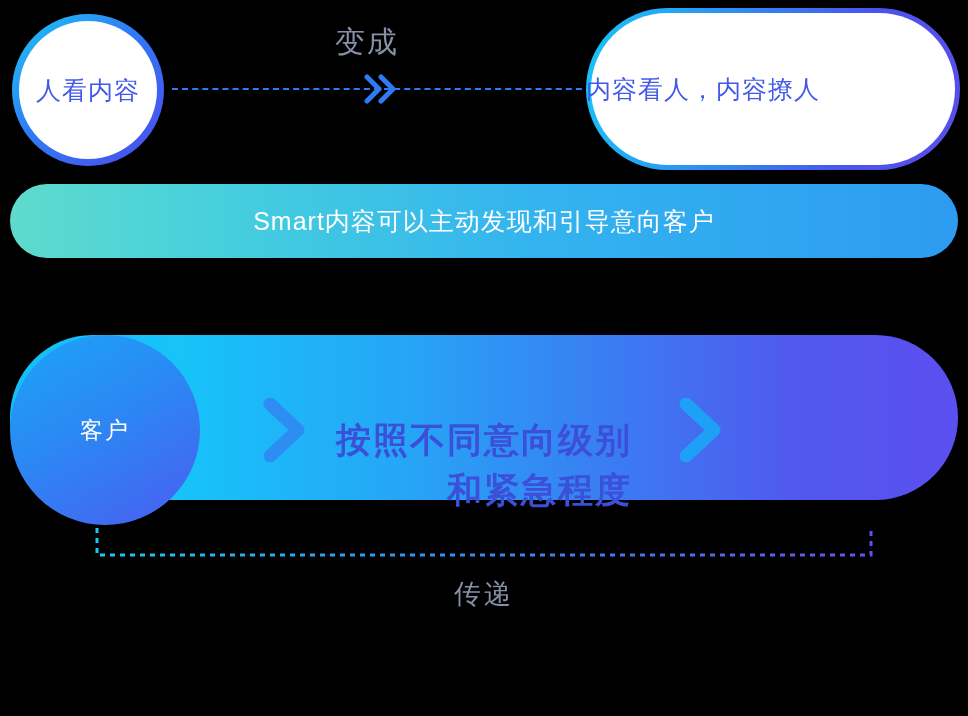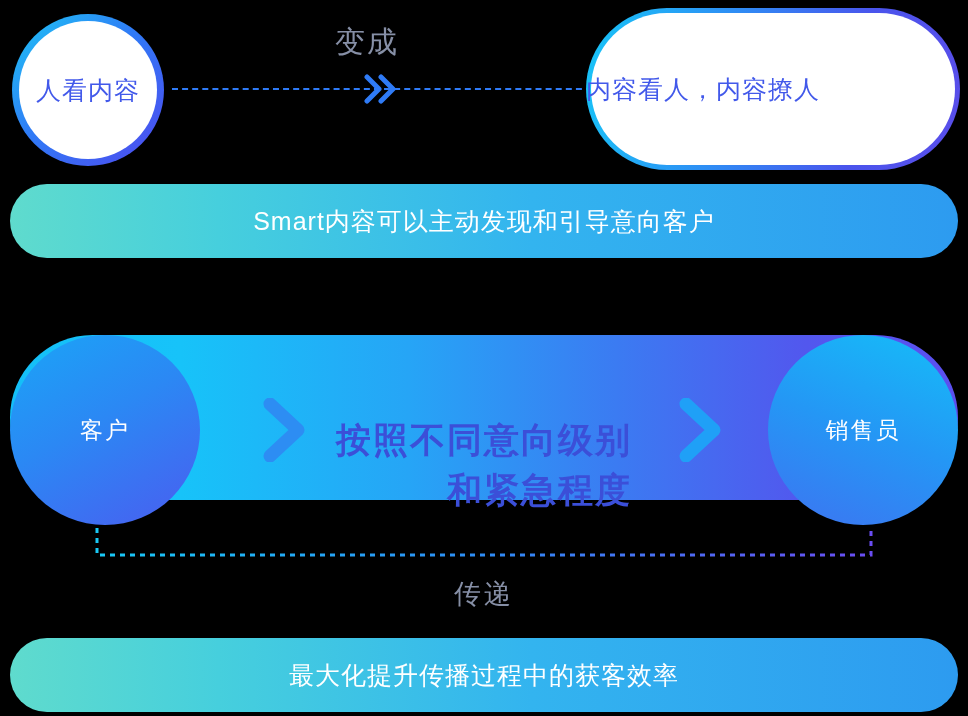--- a/index.html
+++ b/index.html
@@ -243,35 +243,29 @@
 
     <div class="flow-center-text">
       <div>按照不同意向级别</div>
       <div>和紧急程度</div>
     </div>
 
     <svg class="flow-chevron flow-chevron-right" viewBox="0 0 46 64">
       <path d="M8 6 L36 32 L8 58" fill="none" stroke="#1fa0f7" stroke-width="13" stroke-linecap="round" stroke-linejoin="round"></path>
     </svg>
 
-    <div class="flow-node flow-node-right">
-      <span class="flow-node-label">销售员</span>
-    </div>
   </div>
 
   <svg class="bracket" viewBox="0 0 780 30" preserveAspectRatio="none">
     <defs>
       <linearGradient id="bracketGrad" x1="0" y1="0" x2="1" y2="0">
         <stop offset="0%" stop-color="#19c9f5"></stop>
         <stop offset="50%" stop-color="#2f8cf4"></stop>
         <stop offset="100%" stop-color="#6a4df2"></stop>
       </linearGradient>
     </defs>
     <path d="M3 0 L3 27 L777 27 L777 0" fill="none" stroke="url(#bracketGrad)" stroke-width="3" stroke-dasharray="5 5" vector-effect="non-scaling-stroke"></path>
   </svg>
 
   <div class="transfer-label">传递</div>
 
-  <div class="banner banner-bottom">
-    <span class="banner-label">最大化提升传播过程中的获客效率</span>
-  </div>
 
 </div>
 
 </body></html>

